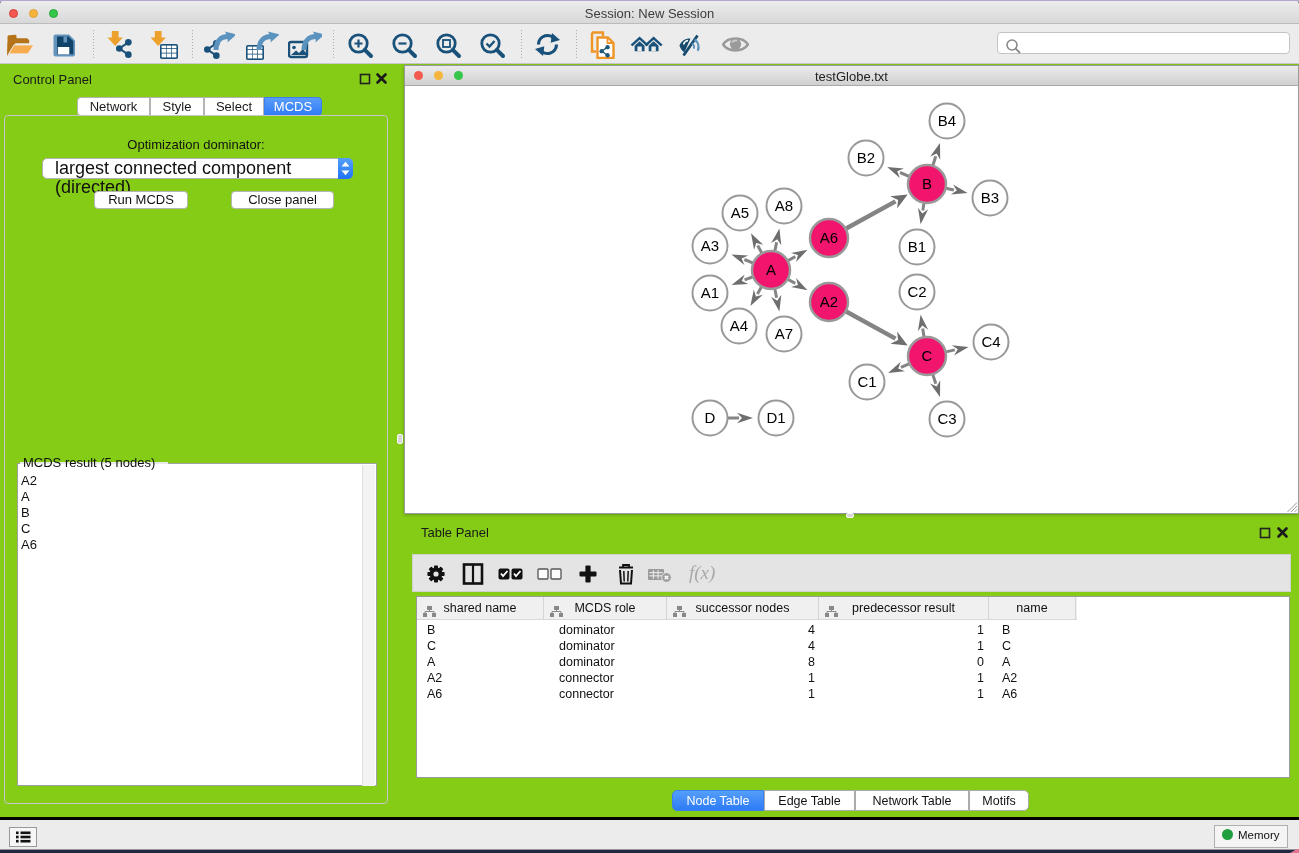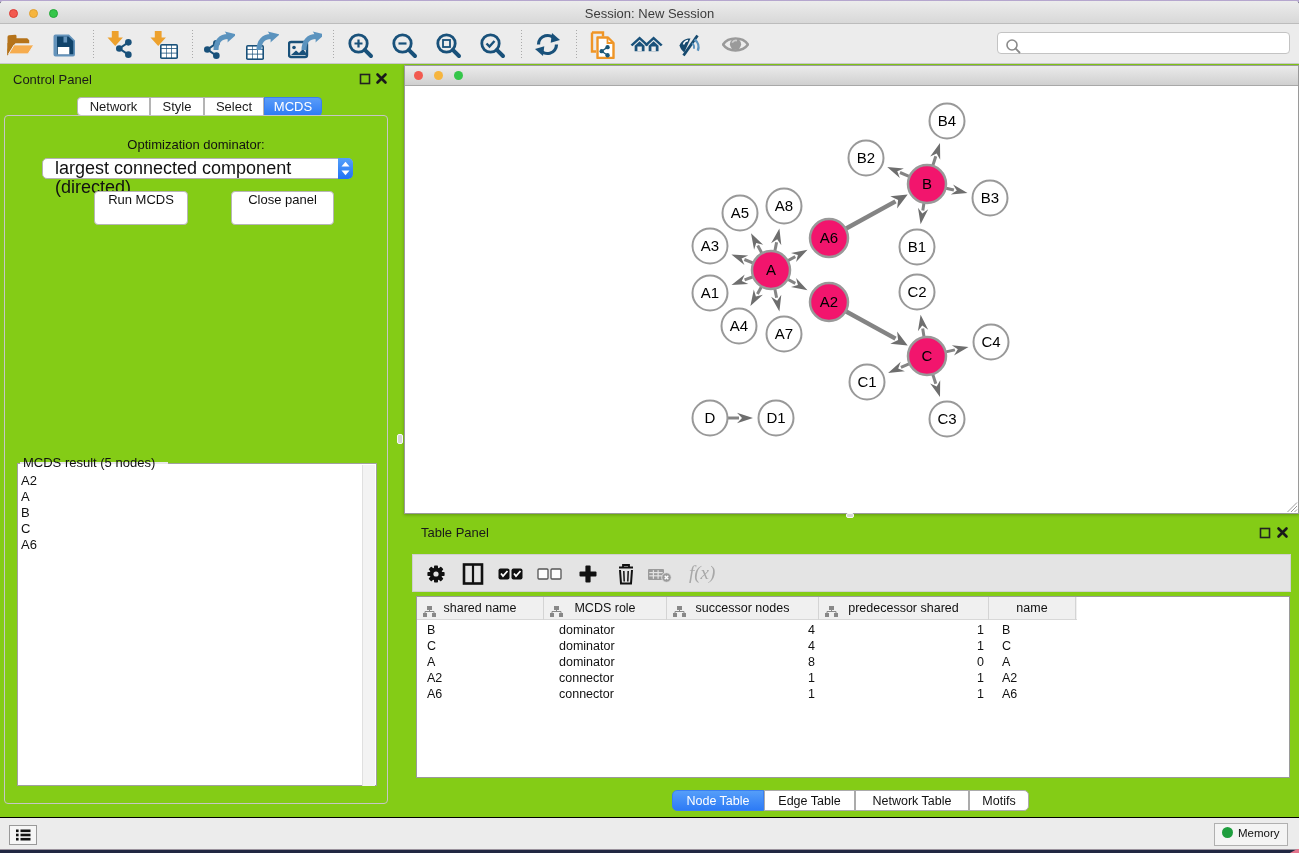--- a/index.html
+++ b/index.html
@@ -9,31 +9,31 @@
 #titlebar{position:absolute;left:0;top:0;width:1299px;height:23px;background:linear-gradient(#ecECec,#d8d8d8);border-bottom:1px solid #bcbcbc;border-radius:4px 4px 0 0;}
 .tl{position:absolute;top:8px;width:9px;height:9px;border-radius:50%;}
 #titlebar .t1{left:9px;background:#f25a50;border:0.5px solid #da3d36;}
 #titlebar .t2{left:29px;background:#f6b53e;border:0.5px solid #e0a032;}
 #titlebar .t3{left:49px;background:#35c64a;border:0.5px solid #24a739;}
 #ttext{position:absolute;top:5px;left:0;width:1299px;text-align:center;font-size:13px;color:#3c3c3c;}
 #toolbar{position:absolute;left:0;top:24px;width:1299px;height:39px;background:#ececec;border-bottom:1px solid #c9c9c9;}
 .sep{position:absolute;top:5px;height:29px;width:1px;background-image:linear-gradient(#aaa 1px,transparent 1px);background-size:1px 3px;}
 #search{position:absolute;left:997px;top:7px;width:293px;height:22px;background:#fff;border:1px solid #c3c3c3;border-radius:4px;}
 #content{position:absolute;left:0;top:63px;width:1299px;height:753px;background:#84cc16;}
-#statusbar{position:absolute;left:0;top:816px;width:1299px;height:32px;background:#ececec;border-top:1px solid #000000;}
+#statusbar{position:absolute;left:0;top:816px;width:1299px;height:32px;background:#ececec;border-top:3px solid #000000;}
 
 #cpanel{position:absolute;left:0;top:0;width:392px;height:753px;}
 #cp-title{position:absolute;left:13px;top:8px;font-size:13px;color:#1a1a1a;}
 .tab{position:absolute;top:33px;height:19px;border:1px solid #b4b4b4;background:#fff;font-size:13px;color:#1a1a1a;text-align:center;line-height:18px;}
 .tabsel{background:linear-gradient(#5a9cf8,#2e7cf6);color:#fff;border-color:#3a7ff0;}
 #cp-body{position:absolute;left:4px;top:51px;width:384px;height:689px;border:1px solid #c6c6c6;border-radius:4px;}
 #optlabel{position:absolute;left:0;top:73px;width:392px;text-align:center;font-size:13px;color:#111;}
 #dropdown{position:absolute;left:42px;top:94px;width:311px;height:21px;background:#fff;border:1px solid #b2b2b2;border-radius:5px;font-size:18px;color:#111;line-height:19px;padding-left:12px;}
 #dropbtn{position:absolute;right:-1px;top:-1px;width:15px;height:21px;border-radius:0 5px 5px 0;background:linear-gradient(#55a0f9,#2072f5);}
-.btn{position:absolute;top:127px;height:34px;background:#fff;border:1px solid #b6b6b6;border-radius:4px;font-size:13px;color:#111;text-align:center;line-height:16px;}
+.btn{position:absolute;top:127px;height:18px;background:#fff;border:1px solid #b6b6b6;border-radius:4px;font-size:13px;color:#111;text-align:center;line-height:16px;}
 #groupbox{position:absolute;left:17px;top:399px;width:360px;height:323px;background:#fff;border:1px solid #a0a0a0;}
 #grouplabel{position:absolute;left:21px;top:391px;font-size:13px;color:#111;padding:0 2px;}
 #labelmask{position:absolute;left:20px;top:398px;width:148px;height:2px;background:#e9e9e9;}
 #mcdslist{position:absolute;left:21px;top:409px;font-size:13px;color:#111;line-height:16px;}
 #gbscroll{position:absolute;right:1px;top:1px;width:13px;height:321px;background:#f3f3f3;border-left:1px solid #e0e0e0;}
 
 #netwin{position:absolute;left:404px;top:1px;width:895px;height:449px;background:#fff;border:1px solid #9a9a9a;box-shadow:0 1px 3px rgba(0,0,0,0.25);}
 #nw-title{position:absolute;left:0;top:0;width:893px;height:20px;background:linear-gradient(#ebebeb,#d0d0d0);border-bottom:1px solid #a8a8a8;}
 #nw-title .t1{left:8.5px;top:5px;background:#f25a50;}
 #nw-title .t2{left:28.5px;top:5px;background:#f6b53e;}
@@ -238,20 +238,21 @@
         </div>
 <div id="labelmask"></div>
 <div id="grouplabel">MCDS result (5 nodes)</div>
 <div id="mcdslist">A2<br>A<br>B<br>C<br>A6</div>
 </div>
 <div id="netwin">
 <div id="nw-title">
           <div class="tl t1"></div>
           <div class="tl t2"></div>
           <div class="tl t3"></div>
+          <div id="nw-text">testGlobe.txt</div>
         </div>
 <svg id="graph" style="position:absolute;left:0;top:20px;" width="893" height="427" font-family="Liberation Sans, sans-serif">
 <line x1="357.9" y1="169.1" x2="352.7" y2="159.5" stroke="#848484" stroke-width="3"></line>
 <path d="M346.0,147.2 L358.2,158.8 L351.2,156.9 L349.1,163.7 Z" fill="#6e6e6e"></path>
 <line x1="369.4" y1="167.3" x2="371.6" y2="156.3" stroke="#848484" stroke-width="3"></line>
 <path d="M374.4,142.5 L376.3,159.3 L372.2,153.3 L366.1,157.2 Z" fill="#6e6e6e"></path>
 <line x1="350.2" y1="177.8" x2="339.4" y2="173.5" stroke="#848484" stroke-width="3"></line>
 <path d="M326.4,168.4 L343.2,169.4 L336.6,172.4 L339.4,179.1 Z" fill="#6e6e6e"></path>
 <line x1="350.1" y1="190.0" x2="339.6" y2="193.9" stroke="#848484" stroke-width="3"></line>
 <path d="M326.5,198.9 L339.7,188.4 L336.8,195.0 L343.3,198.1 Z" fill="#6e6e6e"></path>
@@ -417,21 +418,21 @@
             </svg></div>
 <div class="th" style="left:250px;width:152px;">successor nodes</div>
 <div class="abs" style="left:256px;top:6px;"><svg width="13" height="11">
               <g fill="#888">
                 <rect x="4" y="0" width="5" height="4"></rect>
                 <rect x="0" y="7" width="4" height="4"></rect>
                 <rect x="9" y="7" width="4" height="4"></rect>
                 <path d="M6.5,4 v2 M2,7 v-1.5 h9 V7" stroke="#888" fill="none" stroke-width="1"></path>
               </g>
             </svg></div>
-<div class="th" style="left:402px;width:170px;">predecessor shared</div>
+<div class="th" style="left:402px;width:170px;">predecessor result</div>
 <div class="abs" style="left:408px;top:6px;"><svg width="13" height="11">
               <g fill="#888">
                 <rect x="4" y="0" width="5" height="4"></rect>
                 <rect x="0" y="7" width="4" height="4"></rect>
                 <rect x="9" y="7" width="4" height="4"></rect>
                 <path d="M6.5,4 v2 M2,7 v-1.5 h9 V7" stroke="#888" fill="none" stroke-width="1"></path>
               </g>
             </svg></div>
 <div class="th" style="left:572px;width:87px;">name</div>
 <div class="td" style="left:10px;top:25px;">B</div>

